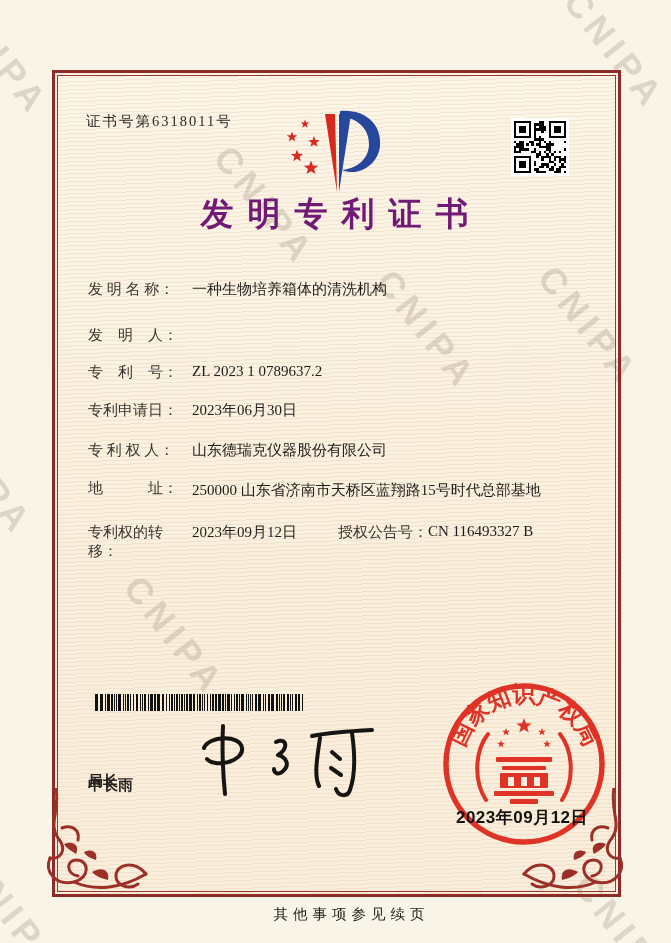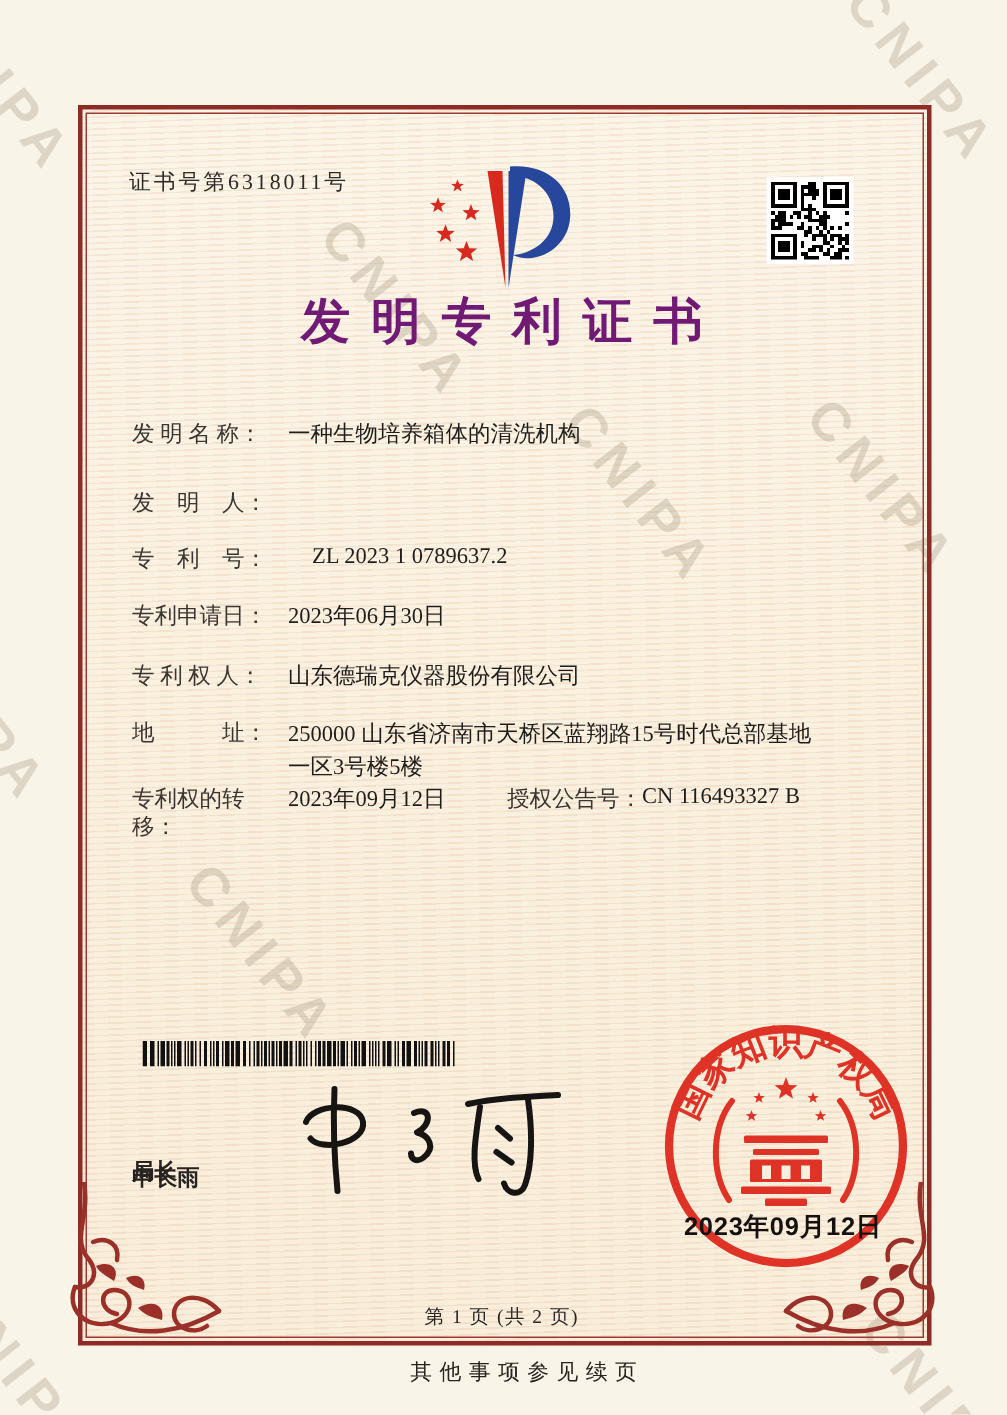--- a/index.html
+++ b/index.html
@@ -48,21 +48,21 @@
     position:absolute;left:52px;top:192px;width:565px;
     text-align:center;font-size:33px;font-weight:bold;
     letter-spacing:14px;padding-left:14px;box-sizing:border-box;
     color:#701a75;
   }
   .row{position:absolute;left:88px;width:520px;display:flex;font-size:15px;color:#1f1d1b;}
   .row .lbl{width:104px;flex:0 0 104px;color:#3a3530;}
   .row .val{white-space:nowrap;}
   .row-name{top:280px;}
   .row-inventor{top:326px;}
-  .row-patentno{top:363px;gap:16px;}
+  .row-patentno{top:363px;}
   .row-filing{top:401px;}
   .row-patentee{top:441px;}
   .row-address{top:479px;}
   .row-address .val{white-space:normal;line-height:22px;}
   .row-grant{top:523px;}
   .grant-right{position:absolute;left:250px;top:0;display:flex;}
   .grant-right .lbl2{color:#3a3530;}
   .paras{
     position:absolute;left:88px;top:553px;width:512px;
     font-size:13.5px;line-height:21.5px;text-align:justify;color:#26231f;
@@ -312,21 +312,20 @@
       <span class="val">2023年06月30日</span>
     </div>
     <div class="row row-patentee">
       <span class="lbl">专 利 权 人：</span>
       <span class="val">山东德瑞克仪器股份有限公司</span>
     </div>
     <div class="row row-address">
       <span class="lbl">地　　　址：</span>
       <span class="val">
         <span style="display:block;">250000 山东省济南市天桥区蓝翔路15号时代总部基地</span>
-        <span style="display:block;">一区3号楼5楼</span>
       </span>
     </div>
     <div class="row row-grant">
       <span class="lbl">专利权的转移：</span>
       <span class="val">2023年09月12日</span>
       <span class="grant-right">
         <span class="lbl2">授权公告号：</span>
         <span class="val">CN 116493327 B</span>
       </span>
     </div>
@@ -449,16 +448,15 @@
           <rect x="96" y="99" width="6" height="9"></rect>
         </g>
         <g stroke="#dd2418" fill="none" stroke-width="4" stroke-linecap="round">
           <path d="M48,122 C36,104 36,74 50,56"></path>
           <path d="M124,122 C136,104 136,74 122,56"></path>
         </g>
       </g>
     </svg>
     <div class="seal-date">2023年09月12日</div>
 
-    <div class="page-num">第 1 页 (共 2 页)</div>
     <div class="continuation">其他事项参见续页</div>
   </div>
 </div>
 
 </body></html>

